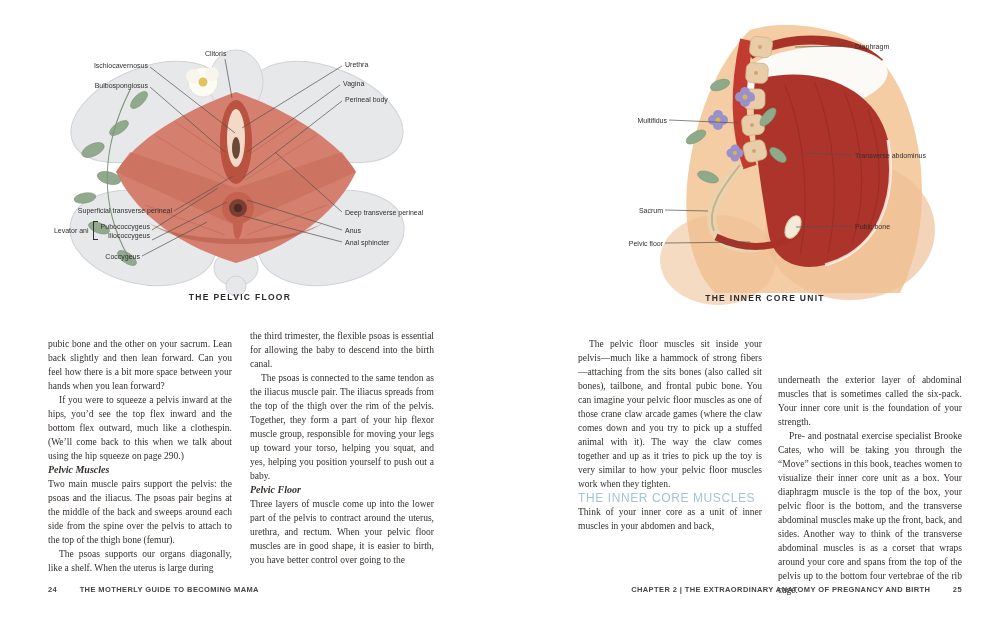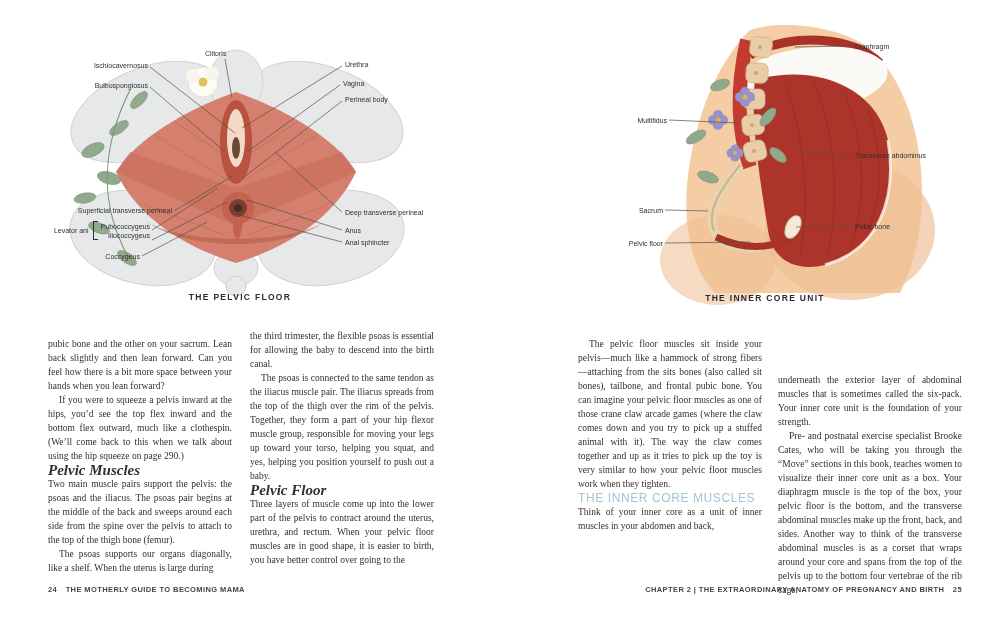--- a/index.html
+++ b/index.html
@@ -33,40 +33,40 @@
   .lev-stack{display:flex;flex-direction:column;align-items:flex-end;}
 
   
   .col{
     position:absolute;width:184px;font-size:9.5px;line-height:14px;
     text-align:justify;
   }
   .col p{margin:0;}
   .col p.indent{text-indent:11px;}
   .subhead{
-    font-weight:bold;font-style:italic;margin:8px 0 2px 0;font-size:15px;
+    font-weight:bold;font-style:italic;margin:8px 0 2px 0;font-size:10px;
   }
   .bluehead{
     font-family:"Liberation Sans",sans-serif;font-weight:normal;
     font-size:12px;letter-spacing:0.6px;color:#a3c4d4;margin:11px 0 5px 0;
   }
   #l-col1{left:48px;top:337px;}
   #l-col2{left:250px;top:329px;}
   #r-col1{left:78px;top:337px;}
   #r-col2{left:278px;top:337px;margin-top:36px;}
 
   
   .footer{
     position:absolute;top:585px;font-family:"Liberation Sans",sans-serif;
     font-size:7.5px;font-weight:bold;letter-spacing:0.4px;color:#454545;
     white-space:nowrap;
   }
   #footer-left{left:48px;}
   #footer-right{right:38px;text-align:right;}
-  .pagenum{margin:0 6px;}
+  .pagenum{margin:0 20px;}
 </style>
 </head>
 <body>
 
 <div class="page" id="page-left">
 
   <div class="figure" id="fig-pelvic">
     <svg class="fig-svg" width="430" height="275" viewBox="0 0 430 275">
 
       <g fill="#e7e8ea" stroke="#d0d2d6" stroke-width="1">

